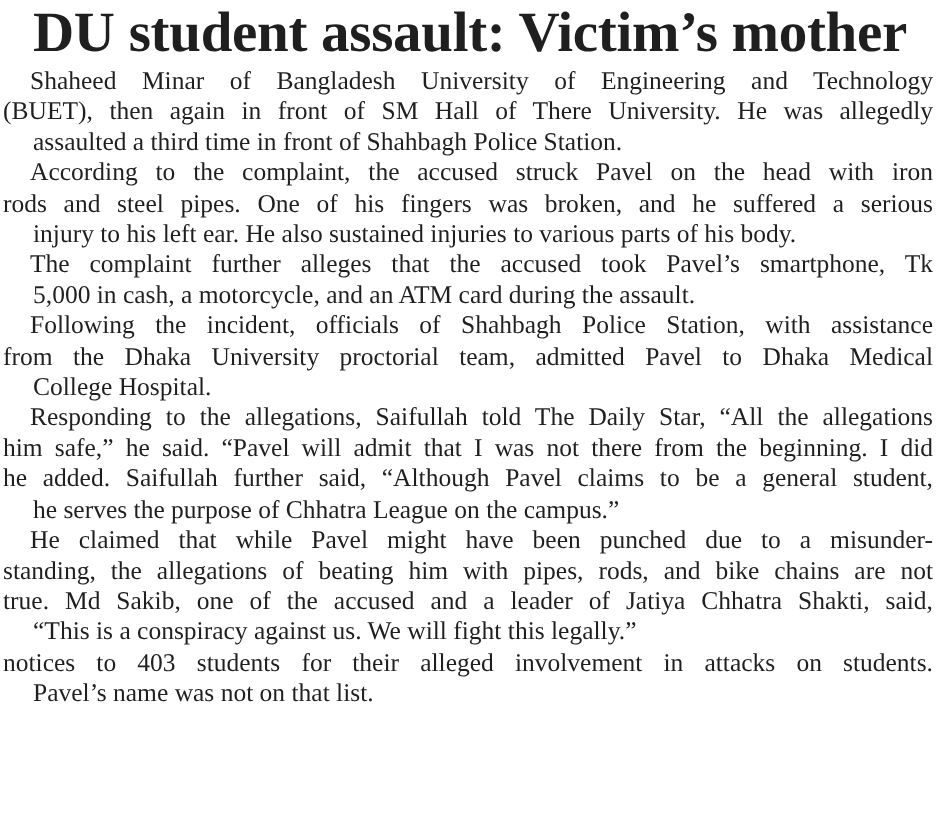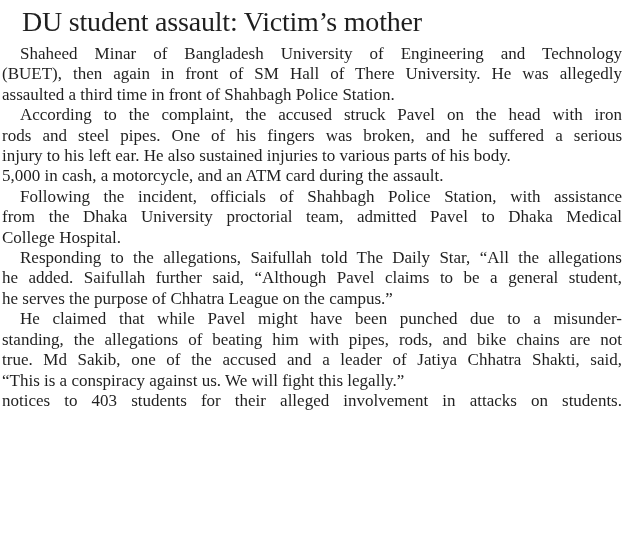--- a/index.html
+++ b/index.html
@@ -13,22 +13,22 @@
     overflow: hidden;
     font-family: "Liberation Serif", "DejaVu Serif", serif;
     color: var(--ink, #1f1f1f);
   }
   .page {
     width: 624px;
     height: 544px;
     box-sizing: border-box;
   }
   .headline {
-    font-size: 28px;
-    font-weight: 400;
+    font-size: 38px;
+    font-weight: 700;
     line-height: 40px;
     letter-spacing: -0.2px;
     margin: 2px 0 2px 22px;
     white-space: nowrap;
     color: var(--ink, #1f1f1f);
   }
   .article-body {
     padding: 0 2px;
     font-size: 17px;
     line-height: 20.42px;
@@ -41,54 +41,58 @@
     text-align-last: justify;
     white-space: normal;
     height: 20.42px;
     overflow: visible;
   }
   .line.first {
     text-indent: 18px;
   }
   .line.last {
     text-align-last: left;
+    margin-left: 20px;
   }
 </style>
 </head>
 <body style="--page-bg: #ffffff; --ink: #1f1f1f;">
 
 <div class="page">
   <h1 class="headline">DU student assault: Victim’s mother</h1>
   <div class="article-body">
       <div class="paragraph">
         <div class="line first">Shaheed Minar of Bangladesh University of Engineering and Technology</div>
         <div class="line">(BUET), then again in front of SM Hall of There University. He was allegedly</div>
         <div class="line last">assaulted a third time in front of Shahbagh Police Station.</div>
       </div>
       <div class="paragraph">
         <div class="line first">According to the complaint, the accused struck Pavel on the head with iron</div>
         <div class="line">rods and steel pipes. One of his fingers was broken, and he suffered a serious</div>
         <div class="line last">injury to his left ear. He also sustained injuries to various parts of his body.</div>
       </div>
       <div class="paragraph">
+        <div class="line first">The complaint further alleges that the accused took Pavel’s smartphone, Tk</div>
         <div class="line last">5,000 in cash, a motorcycle, and an ATM card during the assault.</div>
       </div>
       <div class="paragraph">
         <div class="line first">Following the incident, officials of Shahbagh Police Station, with assistance</div>
         <div class="line">from the Dhaka University proctorial team, admitted Pavel to Dhaka Medical</div>
         <div class="line last">College Hospital.</div>
       </div>
       <div class="paragraph">
         <div class="line first">Responding to the allegations, Saifullah told The Daily Star, “All the allegations</div>
+        <div class="line">him safe,” he said. “Pavel will admit that I was not there from the beginning. I did</div>
         <div class="line">he added. Saifullah further said, “Although Pavel claims to be a general student,</div>
         <div class="line last">he serves the purpose of Chhatra League on the campus.”</div>
       </div>
       <div class="paragraph">
         <div class="line first">He claimed that while Pavel might have been punched due to a misunder-</div>
         <div class="line">standing, the allegations of beating him with pipes, rods, and bike chains are not</div>
         <div class="line">true. Md Sakib, one of the accused and a leader of Jatiya Chhatra Shakti, said,</div>
         <div class="line last">“This is a conspiracy against us. We will fight this legally.”</div>
       </div>
       <div class="paragraph">
         <div class="line">notices to 403 students for their alleged involvement in attacks on students.</div>
+        <div class="line last">Pavel’s name was not on that list.</div>
       </div>
     </div>
 </div>
 
 </body></html>

